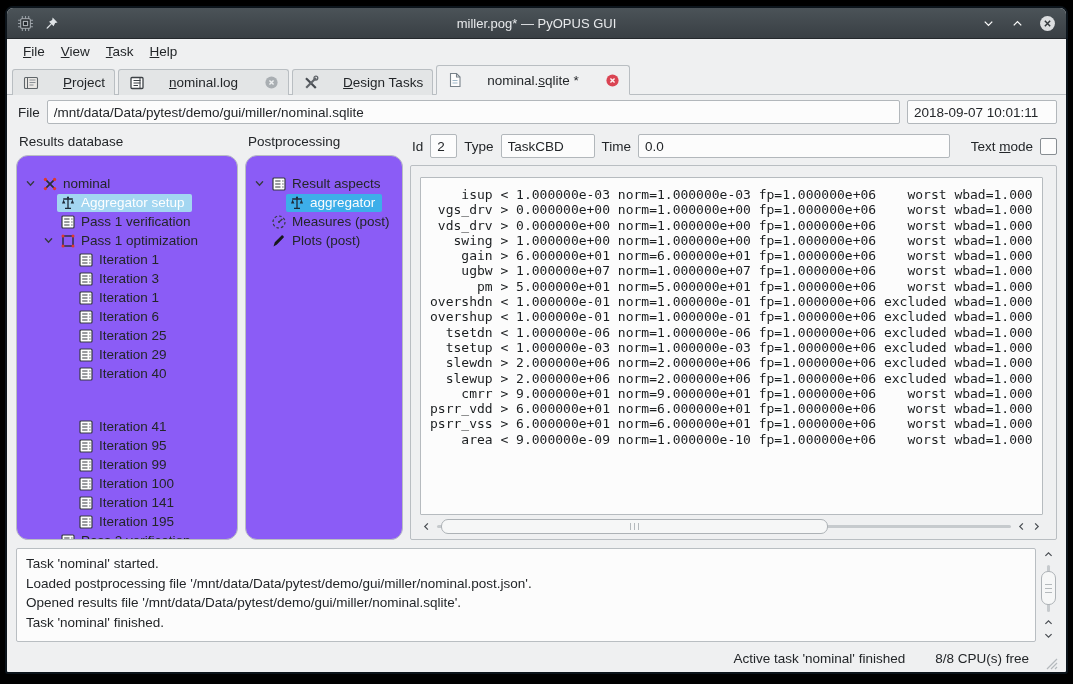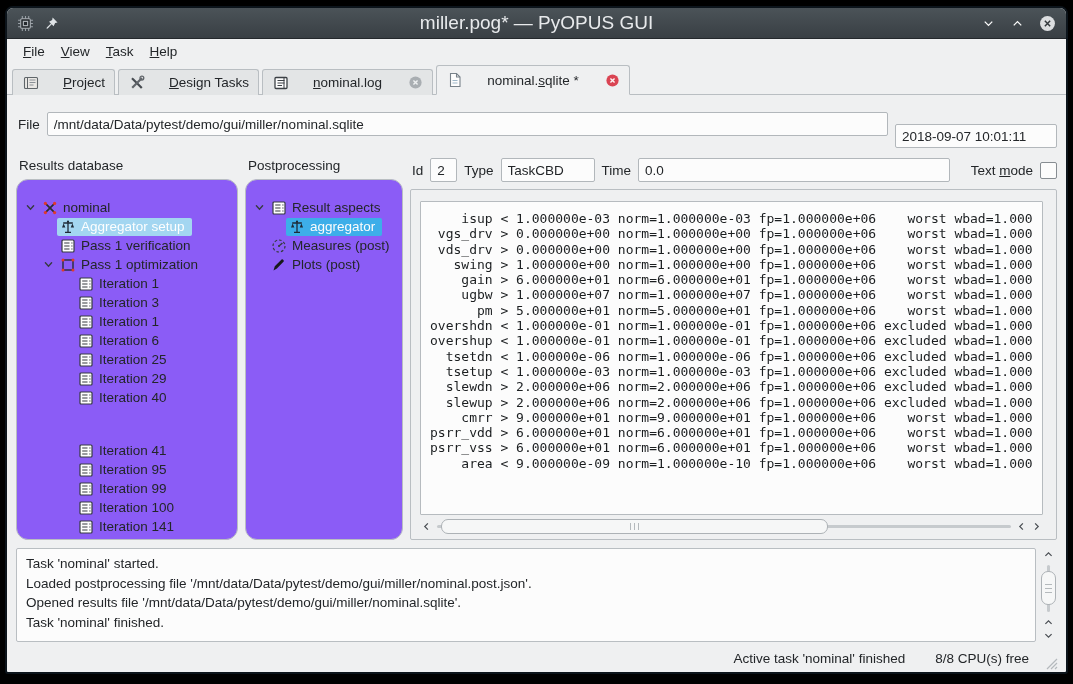--- a/index.html
+++ b/index.html
@@ -5,42 +5,42 @@
   html,body{margin:0;padding:0;}
   body{width:1073px;height:684px;background:#000;font-family:"Liberation Sans",sans-serif;}
   .screen{position:relative;width:1073px;height:684px;background:#000;overflow:hidden;}
   .window{position:absolute;left:5px;top:6px;width:1063px;height:668px;background:#eff0f1;
           border:2px solid #0c141b;border-radius:8px 8px 3px 3px;box-sizing:border-box;
           display:flex;flex-direction:column;overflow:hidden;}
   
   .titlebar{height:30px;flex:none;background:linear-gradient(#4b5358,#393f44);display:flex;
             align-items:center;padding:0 10px;color:#eff0f1;border-bottom:1px solid #24282c;}
   .tb-left{display:flex;align-items:center;gap:10px;width:120px;}
-  .tb-title{flex:1;text-align:center;font-size:19px;color:#e8eaec;}
+  .tb-title{flex:1;text-align:center;font-size:13px;color:#e8eaec;}
   .tb-controls{display:flex;align-items:center;gap:14px;width:120px;justify-content:flex-end;}
   .tb-controls .icon{cursor:default;}
   .icon{display:inline-flex;align-items:center;justify-content:center;line-height:0;}
   .sigma-glyph{font-family:"DejaVu Sans",sans-serif;font-weight:bold;font-size:16px;line-height:16px;color:#17191b;}
   
   .menubar{height:25px;flex:none;display:flex;align-items:center;padding:0 8px;font-size:13.5px;color:#232629;}
   .menu-item{padding:3px 8px;border-radius:2px;}
   u{text-decoration:underline;}
   
   .tabbar{height:30px;flex:none;display:flex;align-items:flex-end;padding:0 5px;border-bottom:1px solid #b9bec2;}
   .tab{display:flex;align-items:center;gap:24px;font-size:13.5px;color:#232629;background:#e3e5e6;
        border:1px solid #b9bec2;border-bottom:none;border-radius:3px 3px 0 0;height:26px;
        box-sizing:border-box;padding:0 9px;margin-right:3px;margin-bottom:-1px;}
   .tab.active{background:#eff0f1;height:30px;border-bottom:1px solid #eff0f1;}
   .tab-close{display:inline-flex;margin-left:2px;}
   
   .filerow{flex:none;display:flex;align-items:center;gap:7px;padding:5px 9px 5px 11px;font-size:13.5px;color:#232629;}
   input.text{height:24px;border:1px solid #b2b7bb;border-radius:2px;background:#fcfcfc;
              font-family:"Liberation Sans",sans-serif;font-size:13.5px;padding:0 6px;color:#232629;box-sizing:border-box;}
   #file-path{flex:1;}
-  #file-time{width:162px;flex:none;margin-top:24px;}
+  #file-time{width:150px;flex:none;}
   
   .main{flex:1;display:flex;padding:2px 9px 6px 9px;min-height:0;}
   .panel{display:flex;flex-direction:column;min-height:0;}
   .panel-left{width:222px;flex:none;}
   .panel-mid{width:158px;flex:none;}
   .panel-right{flex:1;min-width:0;}
   .splitter{width:7px;flex:none;}
   .panel-title{font-size:13.5px;color:#232629;padding:3px 2px 6px 3px;}
   .treebox{flex:1;background:#8b5cf6;border:1px solid #b9bec2;border-radius:12px;padding:18px 2px;
            overflow:hidden;font-size:13.5px;min-height:0;}
@@ -140,41 +140,41 @@
               <rect x="1.5" y="2.5" width="13" height="11" rx="1" fill="#e9e7e4" stroke="#5f6569" stroke-width="1.1"></rect>
               <path d="M4.5 2.5v11" stroke="#5f6569"></path>
               <path d="M6.5 5h6M6.5 7.5h6M6.5 10h4" stroke="#8a9096" stroke-width="1"></path>
             </svg>
           </span>
           <span><u>P</u>roject</span>
         </div>
         <div class="tab">
           <span class="icon ticon">
             <svg width="16" height="16" viewBox="0 0 16 16">
-              <path d="M3 3.2L12.8 13" stroke="#474c51" stroke-width="2.2"></path>
-              <path d="M13 3L3.2 12.8" stroke="#61666b" stroke-width="2.2"></path>
-              <circle cx="12.9" cy="3.1" r="1.9" fill="none" stroke="#61666b" stroke-width="1.3"></circle>
-            </svg>
-          </span>
-          <span><u>D</u>esign Tasks</span>
-        </div>
-        <div class="tab">
-          <span class="icon ticon">
-            <svg width="16" height="16" viewBox="0 0 16 16">
               <rect x="2" y="2.5" width="12" height="11" rx="1" fill="#fdfdfd" stroke="#3c4146" stroke-width="1.3"></rect>
               <path d="M4.5 5.5h7M4.5 8h7M4.5 10.5h4.5M11 2.5v11" stroke="#3c4146" stroke-width="1"></path>
             </svg>
           </span>
           <span><u>n</u>ominal.log</span>
           <span class="icon tab-close">
             <svg width="15" height="15" viewBox="0 0 16 16">
               <circle cx="8" cy="8" r="6.5" fill="#a9aeb2"></circle>
               <path d="M5.8 5.8l4.4 4.4M10.2 5.8l-4.4 4.4" stroke="#eef0f1" stroke-width="1.5"></path>
             </svg>
           </span>
+        </div>
+        <div class="tab">
+          <span class="icon ticon">
+            <svg width="16" height="16" viewBox="0 0 16 16">
+              <path d="M3 3.2L12.8 13" stroke="#474c51" stroke-width="2.2"></path>
+              <path d="M13 3L3.2 12.8" stroke="#61666b" stroke-width="2.2"></path>
+              <circle cx="12.9" cy="3.1" r="1.9" fill="none" stroke="#61666b" stroke-width="1.3"></circle>
+            </svg>
+          </span>
+          <span><u>D</u>esign Tasks</span>
         </div>
         <div class="tab active">
           <span class="icon ticon">
             <svg width="16" height="16" viewBox="0 0 16 16">
               <path d="M3.5 1.5h6L13 5v9.5H3.5z" fill="#fdfdfd" stroke="#78828a" stroke-width="1.1"></path>
               <path d="M9.5 1.5V5H13" fill="none" stroke="#78828a" stroke-width="1.1"></path>
               <path d="M5.5 8.5h5M5.5 11h5" stroke="#9fb7c8" stroke-width="1"></path>
             </svg>
           </span>
           <span>nominal.<u>s</u>qlite *</span>

